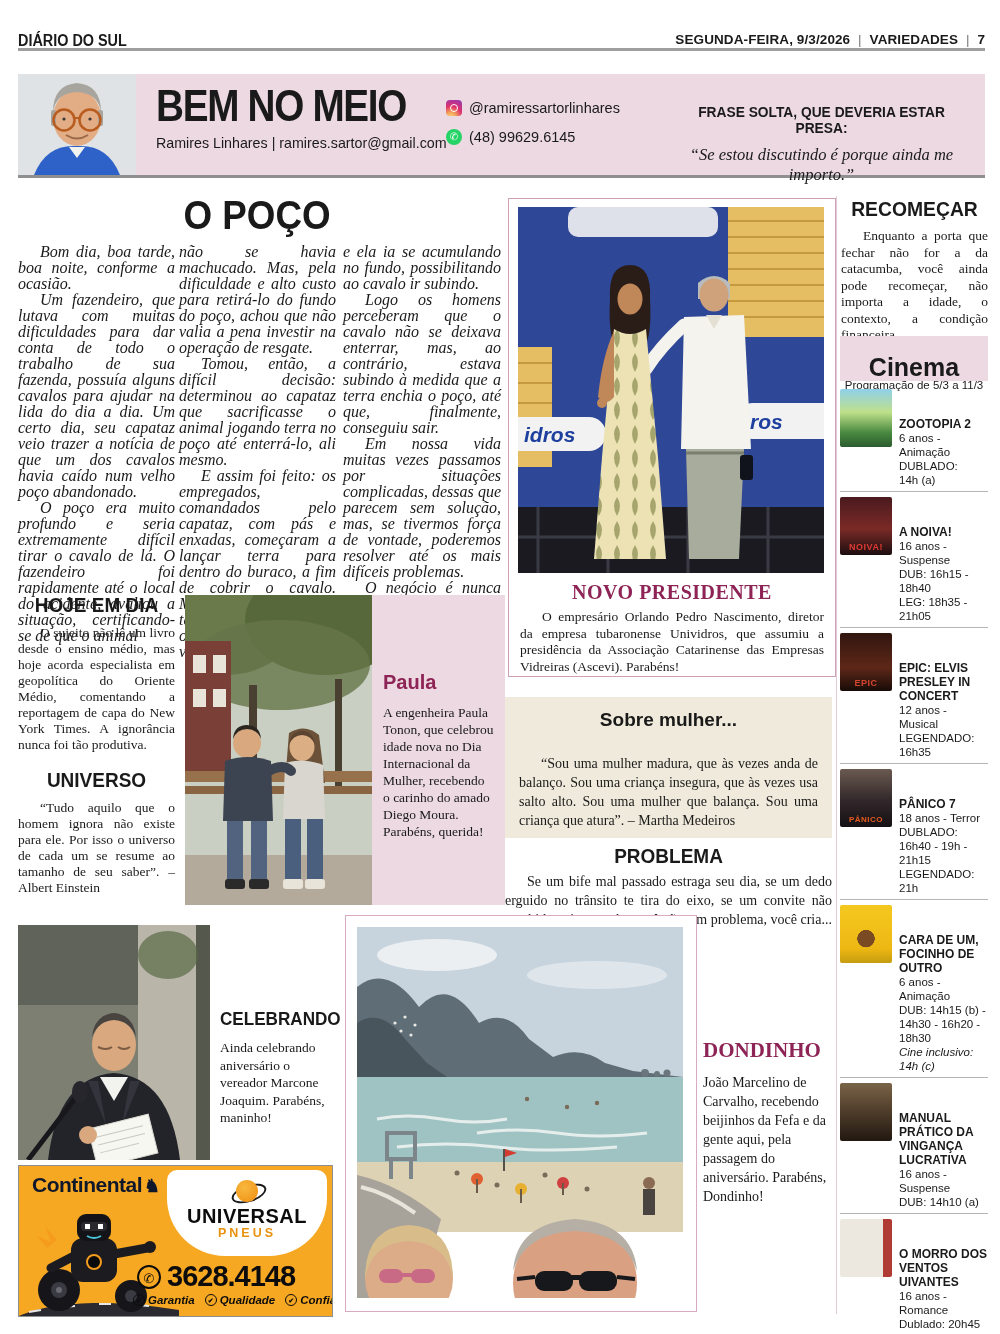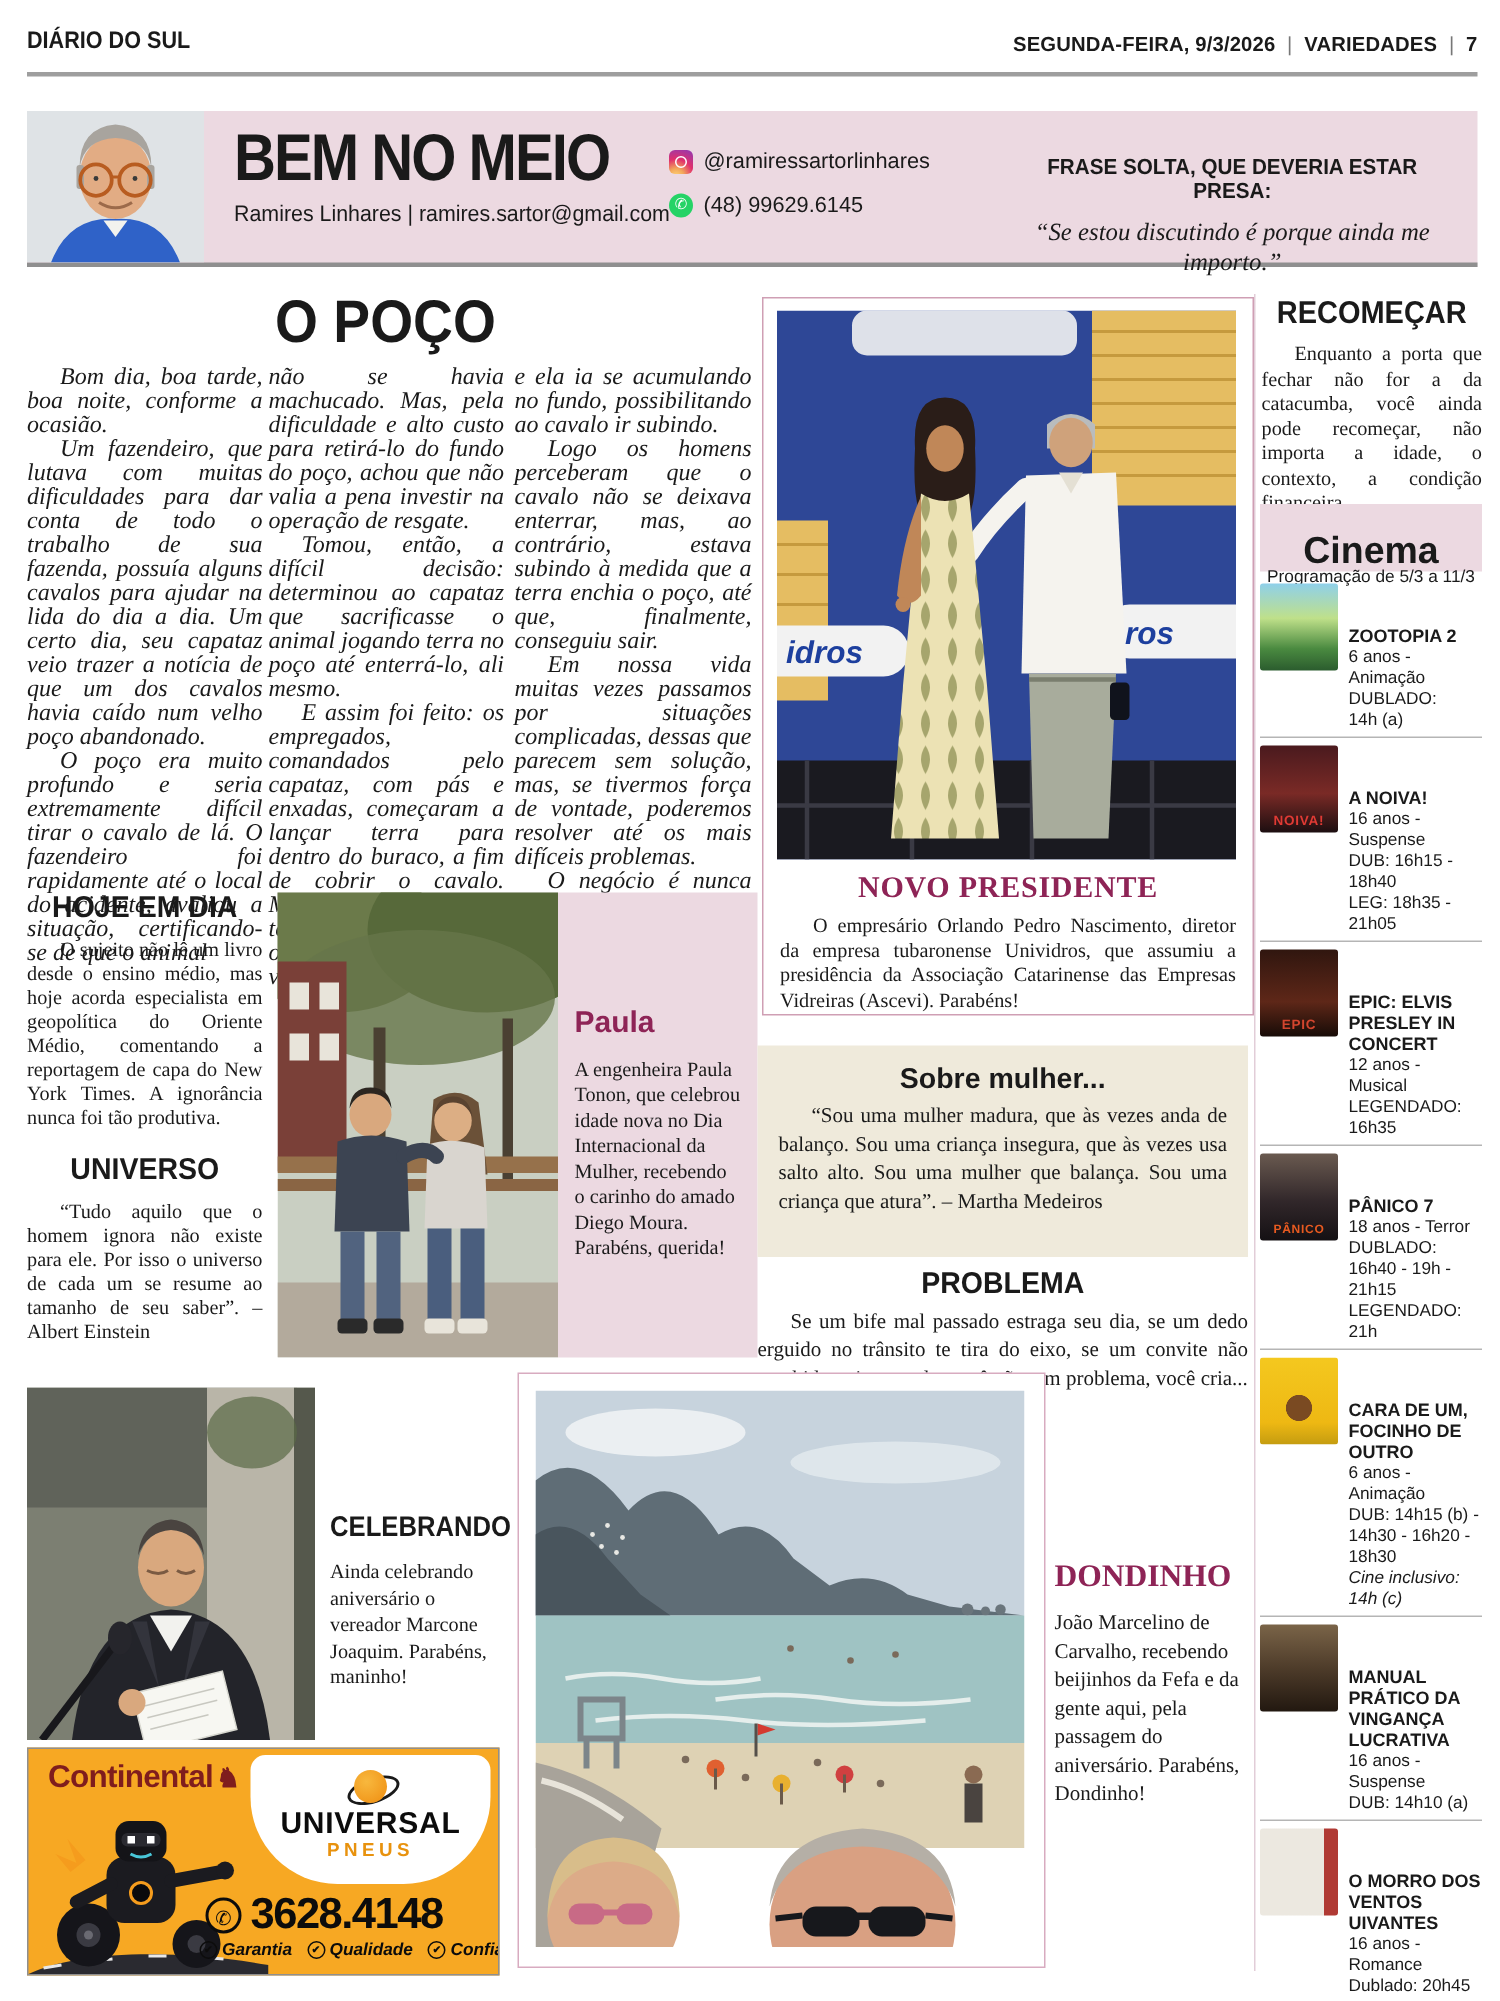--- a/index.html
+++ b/index.html
@@ -1,20 +1,20 @@
 <!DOCTYPE html>
 <html lang="pt"><head>
 <meta charset="utf-8">
 <style>
   html,body{margin:0;padding:0;background:#fff;}
   .page{position:relative;width:1000px;height:1334px;background:#fff;overflow:hidden;
         font-family:"Liberation Sans",sans-serif;color:#1a1a1a;}
   
-  .top-header{position:absolute;left:18px;right:15px;top:19px;display:flex;
-              justify-content:space-between;align-items:flex-end;gap:24px;}
+  .top-header{position:absolute;left:18px;right:15px;top:32px;display:flex;
+              justify-content:space-between;align-items:flex-start;gap:24px;}
   .paper-name{font-weight:800;font-size:16px;transform:scaleX(.9);transform-origin:left;}
   .header-right{font-size:13.5px;font-weight:600;letter-spacing:.1px;}
   .header-right .sep{color:#777;font-weight:400;margin:0 4px;}
   .header-right b{font-weight:800;}
   .header-rule{position:absolute;left:18px;right:15px;top:48px;height:3px;background:#9e9e9e;}
   
   .masthead{position:absolute;left:18px;right:15px;top:74px;height:101px;background:#ecd9e1;
             border-bottom:3px solid #8f8f8f;}
   .columnist-photo{position:absolute;left:0;top:0;width:118px;height:101px;}
   .bem-block{position:absolute;left:138px;top:10px;width:290px;}
@@ -54,37 +54,37 @@
   .section-text{font-family:"Liberation Serif",serif;font-size:13.5px;line-height:16px;
                 text-align:justify;text-indent:22px;margin:0;hyphens:auto;}
   
   .paula-photo{position:absolute;left:185px;top:595px;width:187px;height:310px;}
   .paula-panel{position:absolute;left:372px;top:595px;width:133px;height:310px;background:#ecd9e1;box-sizing:border-box;padding:76px 11px 0;}
   .paula-title{font-size:20px;font-weight:800;color:#8e2456;margin-bottom:10px;}
   .paula-text{font-family:"Liberation Serif",serif;font-size:13.5px;line-height:17px;}
   
   .sobre-box{position:absolute;left:505px;top:697px;width:327px;height:141px;background:#efeadb;box-sizing:border-box;padding:12px 14px 0;}
   .sobre-title{text-align:center;font-size:19px;font-weight:800;}
-  .sobre-text{font-family:"Liberation Serif",serif;font-size:14px;line-height:19px;text-align:justify;text-indent:22px;margin-top:4px;}
+  .sobre-text{font-family:"Liberation Serif",serif;font-size:14px;line-height:19px;text-align:justify;text-indent:22px;margin-top:23px;}
   .problema-h{position:absolute;left:505px;top:845px;width:327px;text-align:center;font-size:20px;font-weight:700;transform:scaleX(.95);}
   .problema-text{position:absolute;left:505px;top:872px;width:327px;font-family:"Liberation Serif",serif;
                  font-size:14px;line-height:19px;text-align:justify;text-indent:22px;}
   
   .celebrando-photo{position:absolute;left:18px;top:925px;width:192px;height:235px;}
   .celebrando-block{position:absolute;left:220px;top:1008px;width:113px;}
   .celebrando-h{font-size:19px;font-weight:700;transform:scaleX(.9);transform-origin:left;white-space:nowrap;}
   .celebrando-text{font-family:"Liberation Serif",serif;font-size:13.5px;line-height:17.5px;margin-top:9px;}
   .dondinho-frame{position:absolute;left:345px;top:915px;width:350px;height:395px;border:1px solid #d8abc0;background:#fff;}
   .dondinho-photo{position:absolute;left:11px;top:11px;width:326px;height:371px;}
   .dondinho-block{position:absolute;left:703px;top:1038px;width:128px;}
   .dondinho-h{font-family:"Liberation Serif",serif;font-size:21px;font-weight:700;color:#8e2456;}
   .dondinho-text{font-family:"Liberation Serif",serif;font-size:14px;line-height:19px;margin-top:10px;}
   
   .ad-pneus{position:absolute;left:18px;top:1165px;width:313px;height:150px;background:#f7a823;border:1px solid #8f8f8f;overflow:hidden;}
-  .continental{position:absolute;left:13px;top:7px;font-size:21px;font-weight:800;letter-spacing:-.5px;color:#7f1d1d;}
+  .continental{position:absolute;left:13px;top:7px;font-size:21px;font-weight:800;letter-spacing:-.5px;color:#0f172a;}
   .horse{font-size:18px;margin-left:2px;}
   .blob{position:absolute;right:5px;top:4px;width:160px;height:86px;background:#fff;
         border-radius:10px 10px 58px 58px;text-align:center;}
   .u-logo{width:28px;height:28px;margin:7px auto 1px;position:relative;}
   .u-logo .ball{position:absolute;left:3px;top:3px;width:22px;height:22px;border-radius:50%;
                 background:radial-gradient(circle at 38% 35%,#f8b83e,#ef8d10);}
   .u-logo .ring{position:absolute;left:-2px;top:8px;width:32px;height:13px;border:2.5px solid #1a1a1a;border-radius:50%;transform:rotate(-18deg);}
   .u-name{font-size:20px;font-weight:800;letter-spacing:.5px;color:#0c0c0c;line-height:20px;}
   .u-sub{font-size:12.5px;font-weight:800;letter-spacing:3px;color:#e8920e;}
   .robot{position:absolute;left:0;bottom:0;width:160px;height:108px;}

